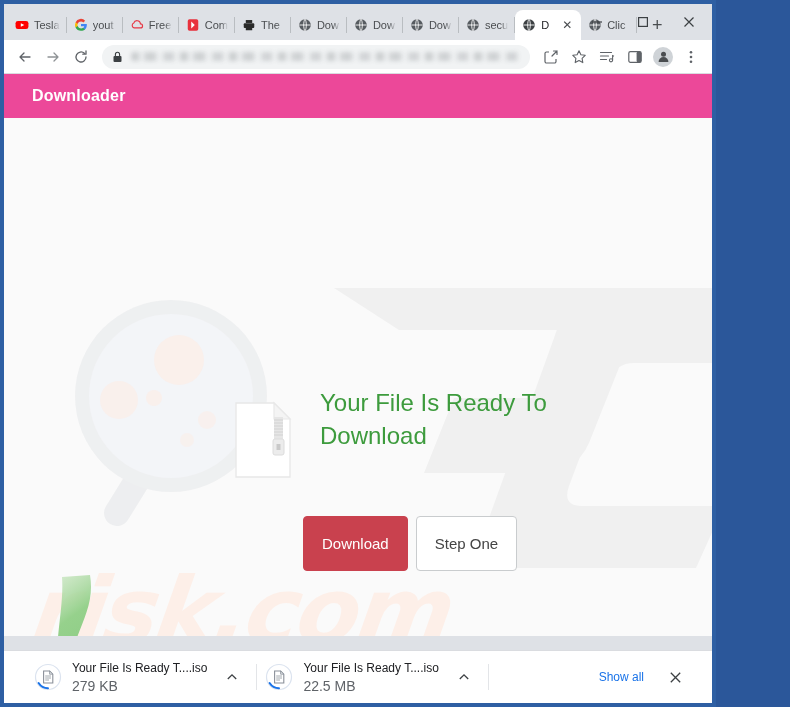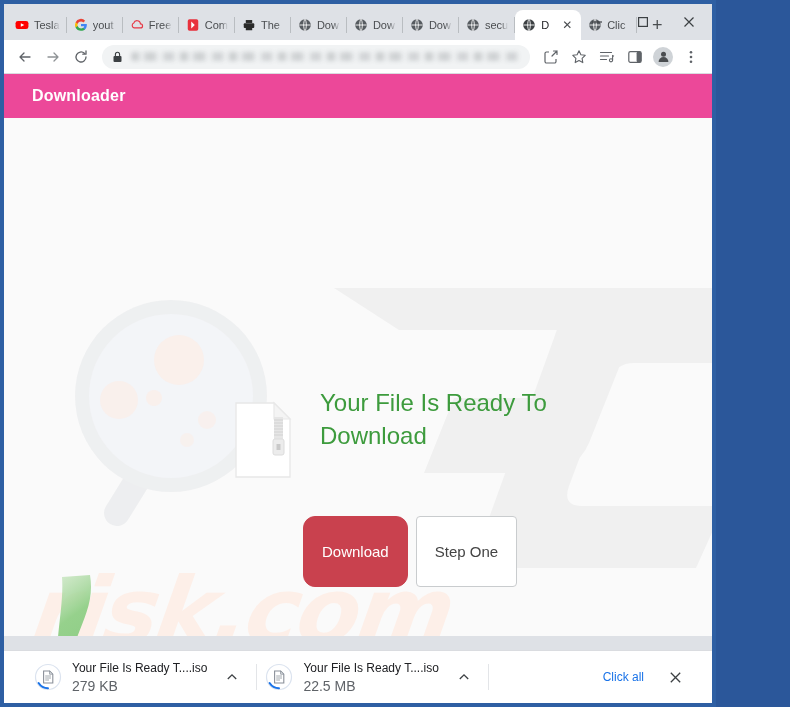--- a/index.html
+++ b/index.html
@@ -250,23 +250,23 @@
     position: absolute;
     left: 299px; top: 398px;
     display: flex;
     gap: 8px;
     z-index: 4;
   }
   #btn-download {
     background: #c9414e;
     color: #fff;
     border: 1px solid #c9414e;
-    border-radius: 12px;
+    border-radius: 4px;
     font-size: 15px;
-    padding: 26px 18px;
+    padding: 18px 18px;
     cursor: pointer;
     font-family: "Liberation Sans", sans-serif;
   }
   #btn-step-one {
     background: #fff;
     color: #444;
     border: 1px solid #c9ccce;
     border-radius: 4px;
     font-size: 15px;
     padding: 10px 18px;
@@ -674,21 +674,21 @@
         <span class="dl-size">22.5 MB</span>
       </span>
       <span class="dl-chevron">
         <svg width="12" height="12" viewBox="0 0 12 12">
             <path d="M1.8 8L6 3.8 10.2 8" fill="none" stroke="#3c4043" stroke-width="1.3"></path>
           </svg>
       </span>
     </div>
 
     <div id="shelf-right">
-      <button id="show-all">Click all</button>
+      <button id="show-all">Show all</button>
       <span id="shelf-close">
         <svg width="13" height="13" viewBox="0 0 13 13">
             <path d="M1.8 1.8l9.4 9.4M11.2 1.8l-9.4 9.4" stroke="#3c4043" stroke-width="1.3"></path>
           </svg>
       </span>
     </div>
   </div>
 
 </div>
 

